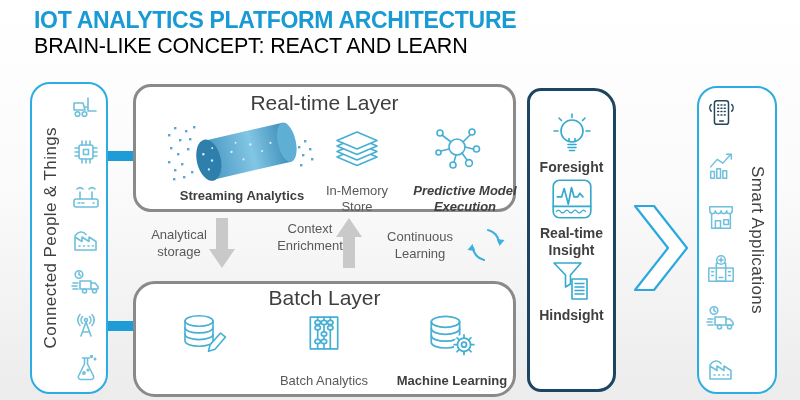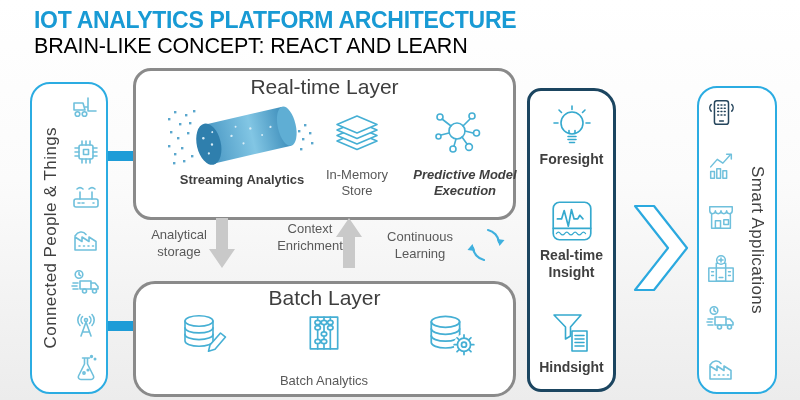--- a/index.html
+++ b/index.html
@@ -25,21 +25,21 @@
   .item-label.bold { font-weight:bold; color:#3F3F3F; }
   .flow-label { position:absolute; font-size:13px; color:#595959; text-align:center; line-height:1.3; }
 
   .vert-up  { writing-mode:vertical-rl; transform:rotate(180deg); font-size:17px; color:#404040; letter-spacing:0.4px; white-space:nowrap; }
   .vert-down{ writing-mode:vertical-rl; font-size:17px; color:#404040; letter-spacing:0.4px; white-space:nowrap; }
 
   .left-panel  { left:30px; top:82px;  width:78px; height:312px; display:flex; align-items:center; justify-content:space-between; padding:10px 5px 10px 9px; }
   .right-panel { left:697px; top:86px; width:80px; height:308px; display:flex; align-items:center; justify-content:space-between; padding:10px 8px 10px 6px; }
   .icon-col { display:flex; flex-direction:column; justify-content:space-between; align-items:center; height:100%; }
 
-  .insight-panel { left:527px; top:88px; width:89px; height:304px; display:flex; flex-direction:column; justify-content:space-between; align-items:center; padding:13px 0; }
+  .insight-panel { left:527px; top:88px; width:89px; height:304px; display:flex; flex-direction:column; justify-content:flex-start; align-items:center; padding:21px 0; }
   .insight-item { display:flex; flex-direction:column; align-items:center; gap:3px; }
   .insight-label { font-weight:bold; font-size:14px; color:#3F3F3F; text-align:center; line-height:1.2; }
 
   .icon { color:#45AFD4; display:block; }
   .icon svg { display:block; fill:none; stroke:currentColor; stroke-width:1.6; stroke-linecap:round; stroke-linejoin:round; }
   .left-panel .icon, .right-panel .icon { color:#6FC0DC; }
   .insight-panel .icon { color:#35A9CE; }
   .icon.dark { color:#25455C; }
 
   .alerts { left:618px; top:138px; width:84px; font-size:13.5px; font-weight:bold; color:#3F3F3F; text-align:center; line-height:1.35; }
@@ -121,21 +121,21 @@
     <svg width="66" height="24" viewBox="0 0 66 24">
         <polygon points="0,7 38,7 38,1 65,12 38,23 38,17 0,17" fill="#1E9CD7" stroke="none"></polygon>
       </svg>
   </span>
   <span class="abs" style="left:108px; top:314px;">
     <svg width="66" height="24" viewBox="0 0 66 24">
         <polygon points="0,7 38,7 38,1 65,12 38,23 38,17 0,17" fill="#1E9CD7" stroke="none"></polygon>
       </svg>
   </span>
 
-  <div class="gray-box" style="left:133px; top:68px; width:383px; height:152px;">
+  <div class="gray-box" style="left:133px; top:84px; width:383px; height:128px;">
     <div class="layer-title" style="top:4px;">Real-time Layer</div>
 
     <span class="icon abs" style="left:28px; top:33px;">
       <svg width="152" height="66" viewBox="0 0 152 66">
         <defs>
             <linearGradient id="tubeGrad" x1="0" y1="0" x2="1" y2="0">
           <stop offset="0" stop-color="#4A98C4"></stop>
               <stop offset="0.55" stop-color="#82C6E4"></stop>
               <stop offset="1" stop-color="#3E8EBB"></stop>
         </linearGradient>
@@ -265,20 +265,21 @@
       <svg width="48" height="48" viewBox="0 0 44 44">
         <ellipse cx="16" cy="9" rx="13" ry="5"></ellipse>
         <path d="M3,9 V28 a13,5 0 0 0 26,0 V9"></path>
         <path d="M3,15.4 a13,5 0 0 0 26,0 M3,21.8 a13,5 0 0 0 26,0"></path>
         <circle cx="33" cy="30" r="9.5" fill="#fff" stroke="none"></circle>
         <circle cx="33" cy="30" r="6"></circle>
         <circle cx="33" cy="30" r="2.3"></circle>
         <path d="M33,23.5 v-2.5 M33,36.5 v2.5 M26.5,30 h-2.5 M39.5,30 h2.5 M28.4,25.4 l-1.8,-1.8 M37.6,34.6 l1.8,1.8 M28.4,34.6 l-1.8,1.8 M37.6,25.4 l1.8,-1.8"></path>
       </svg>
     </span>
+    <div class="item-label bold" style="left:255px; top:89px; width:122px;">Machine Learning</div>
   </div>
 
   <div class="panel navy-panel insight-panel">
     <div class="insight-item">
       <span class="icon">
         <svg width="46" height="44" viewBox="0 0 46 44">
           <circle cx="23" cy="19" r="11"></circle>
           <path d="M20,29.5 v-3 M26,29.5 v-3"></path>
           <path d="M19,32.5 h8 M19,35.5 h8 M20.5,38.5 h5"></path>
           <path d="M23,5.5 V2 M12.5,8.5 l-2.5,-2.5 M33.5,8.5 l2.5,-2.5 M9,19 H5 M37,19 h4"></path>

